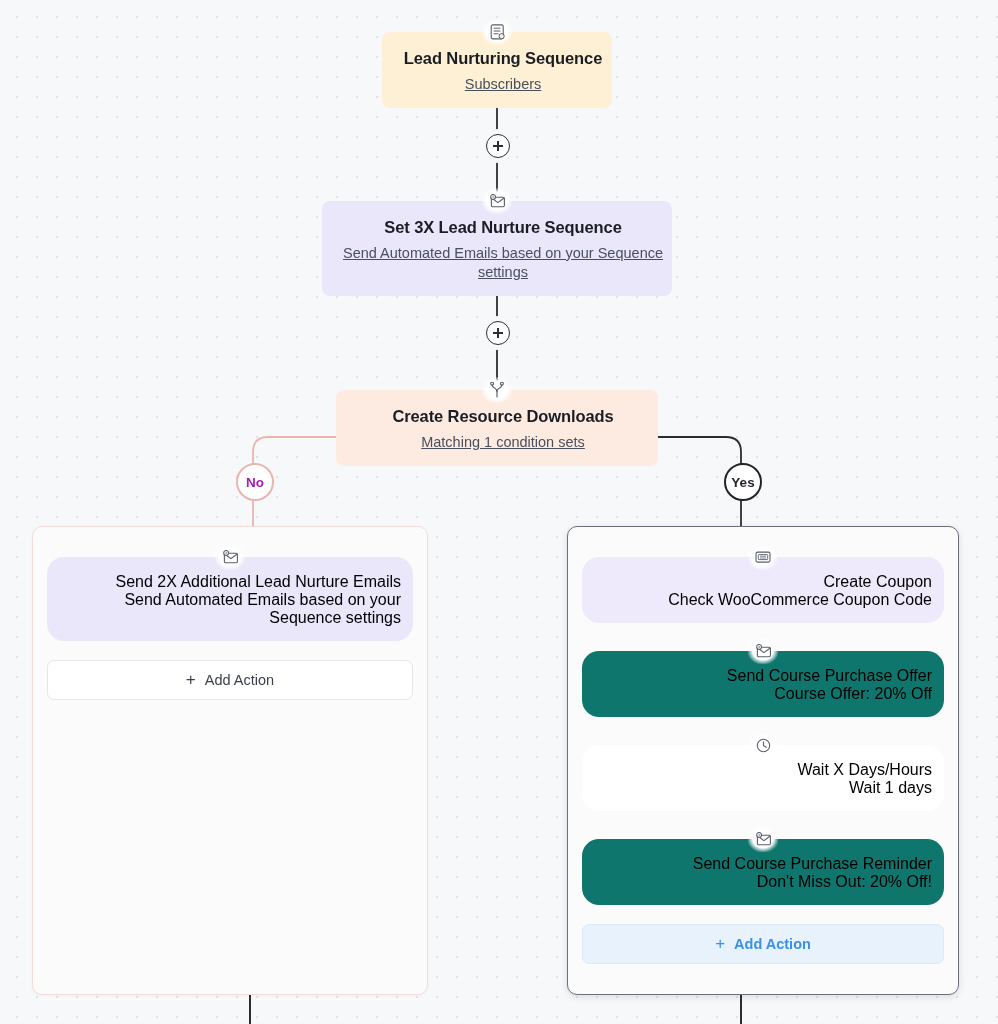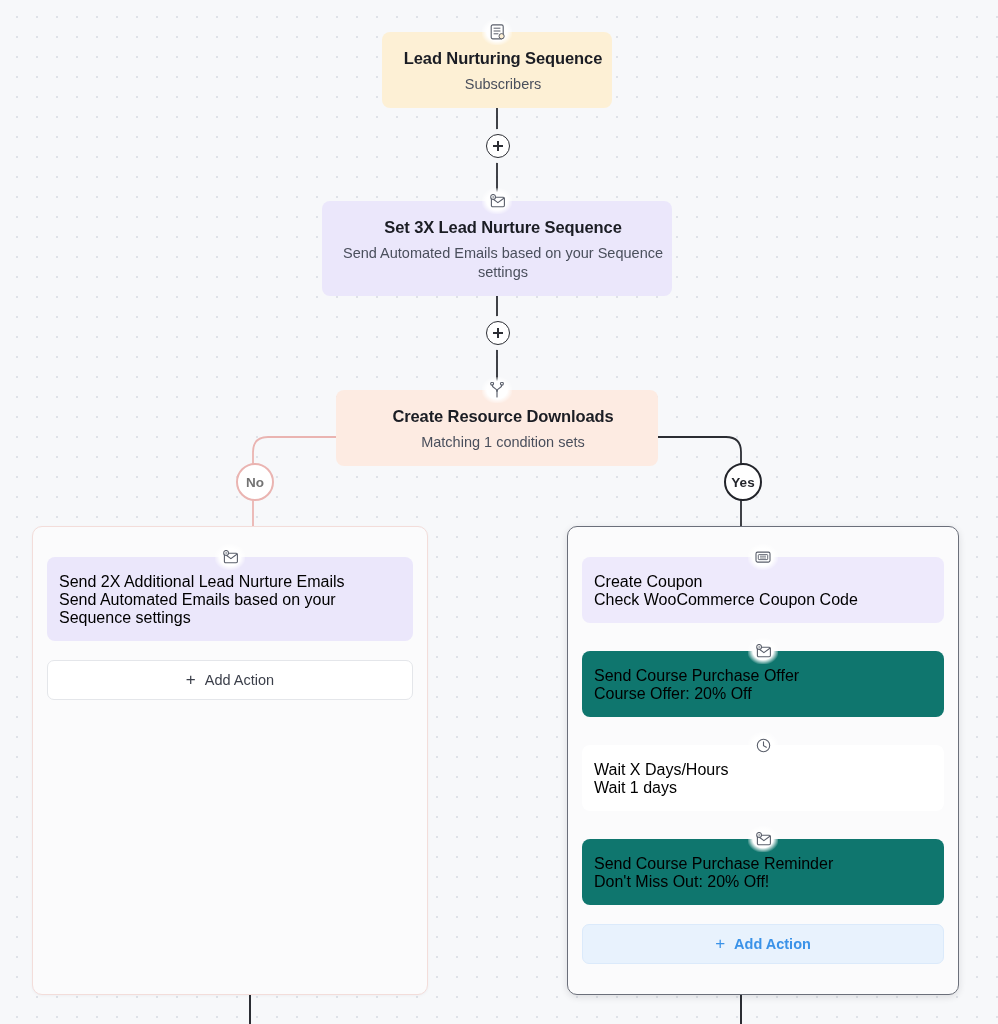--- a/index.html
+++ b/index.html
@@ -46,20 +46,21 @@
     font-weight: bold;
     color: #1b1d24;
     letter-spacing: -0.1px;
     line-height: 1.25;
   }
   .node .subtitle {
     margin-top: 6px;
     font-size: 14.5px;
     color: #4a4f5c;
     line-height: 1.32;
+    text-decoration: underline;
   }
 
   
   .n-trigger { background: #fdf0d5; }
   .n-email   { background: #ebe7fb; }
   .n-cond    { background: #fdebe2; }
   .n-coupon  { background: #eeeafc; }
   .n-teal    { background: #0f766e; }
   .n-wait    { background: #ffffff; }
 
@@ -108,21 +109,21 @@
     height: 34px;
     border-radius: 50%;
     background: #ffffff;
     display: flex;
     align-items: center;
     justify-content: center;
     font-size: 13.5px;
     font-weight: bold;
     z-index: 6;
   }
-  .chip-no  { border: 2px solid #eab4b1; color: #737373; }
+  .chip-no  { border: 2px solid #eab4b1; color: #a21caf; }
   .chip-yes { border: 2px solid #22242a; color: #23252b; }
 
   
   .branch-card {
     position: absolute;
     box-sizing: border-box;
     border-radius: 10px;
     background: #fbfbfc;
     padding: 14px;
     z-index: 2;
@@ -132,22 +133,22 @@
     box-shadow: 0 1px 3px rgba(30,30,40,0.04);
   }
   .card-yes {
     border: 1.4px solid #6b6f7a;
     box-shadow: 0 2px 7px rgba(30,30,40,0.13);
   }
 
   .inner-node {
     position: relative;
     box-sizing: border-box;
-    border-radius: 8px;
-    text-align: left;
+    border-radius: 17px;
+    text-align: right;
     padding: 16px 12px 14px 12px;
     margin-bottom: 26px;
   }
 
   
   .add-action {
     box-sizing: border-box;
     width: 100%;
     border-radius: 7px;
     height: 40px;

